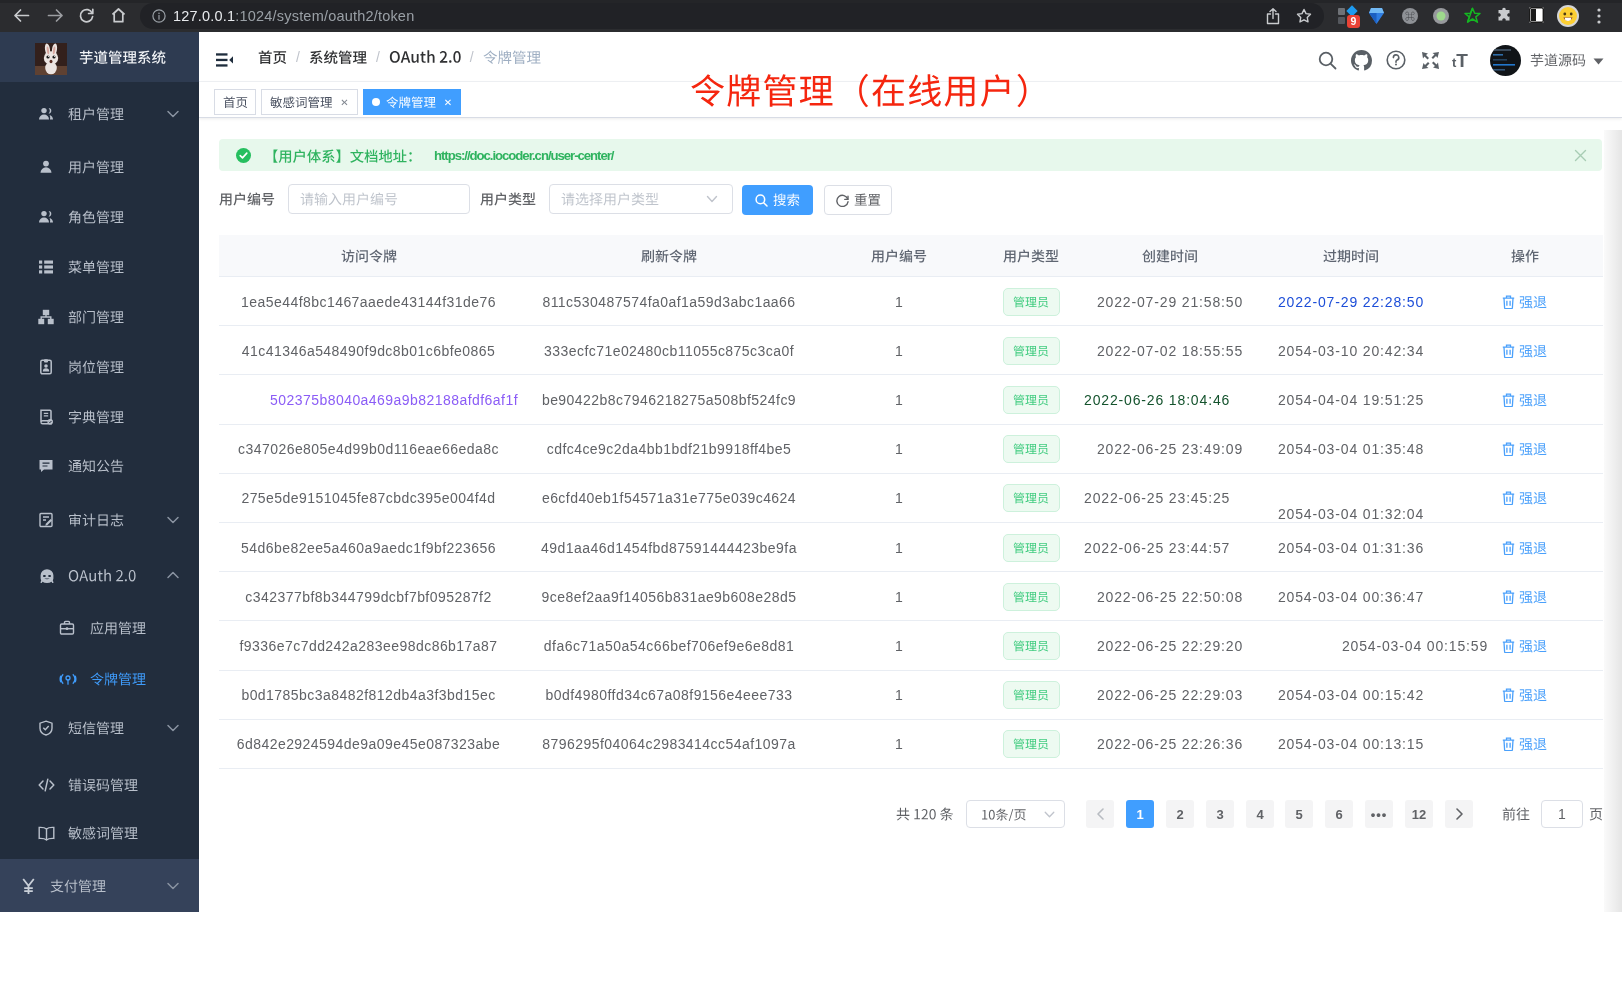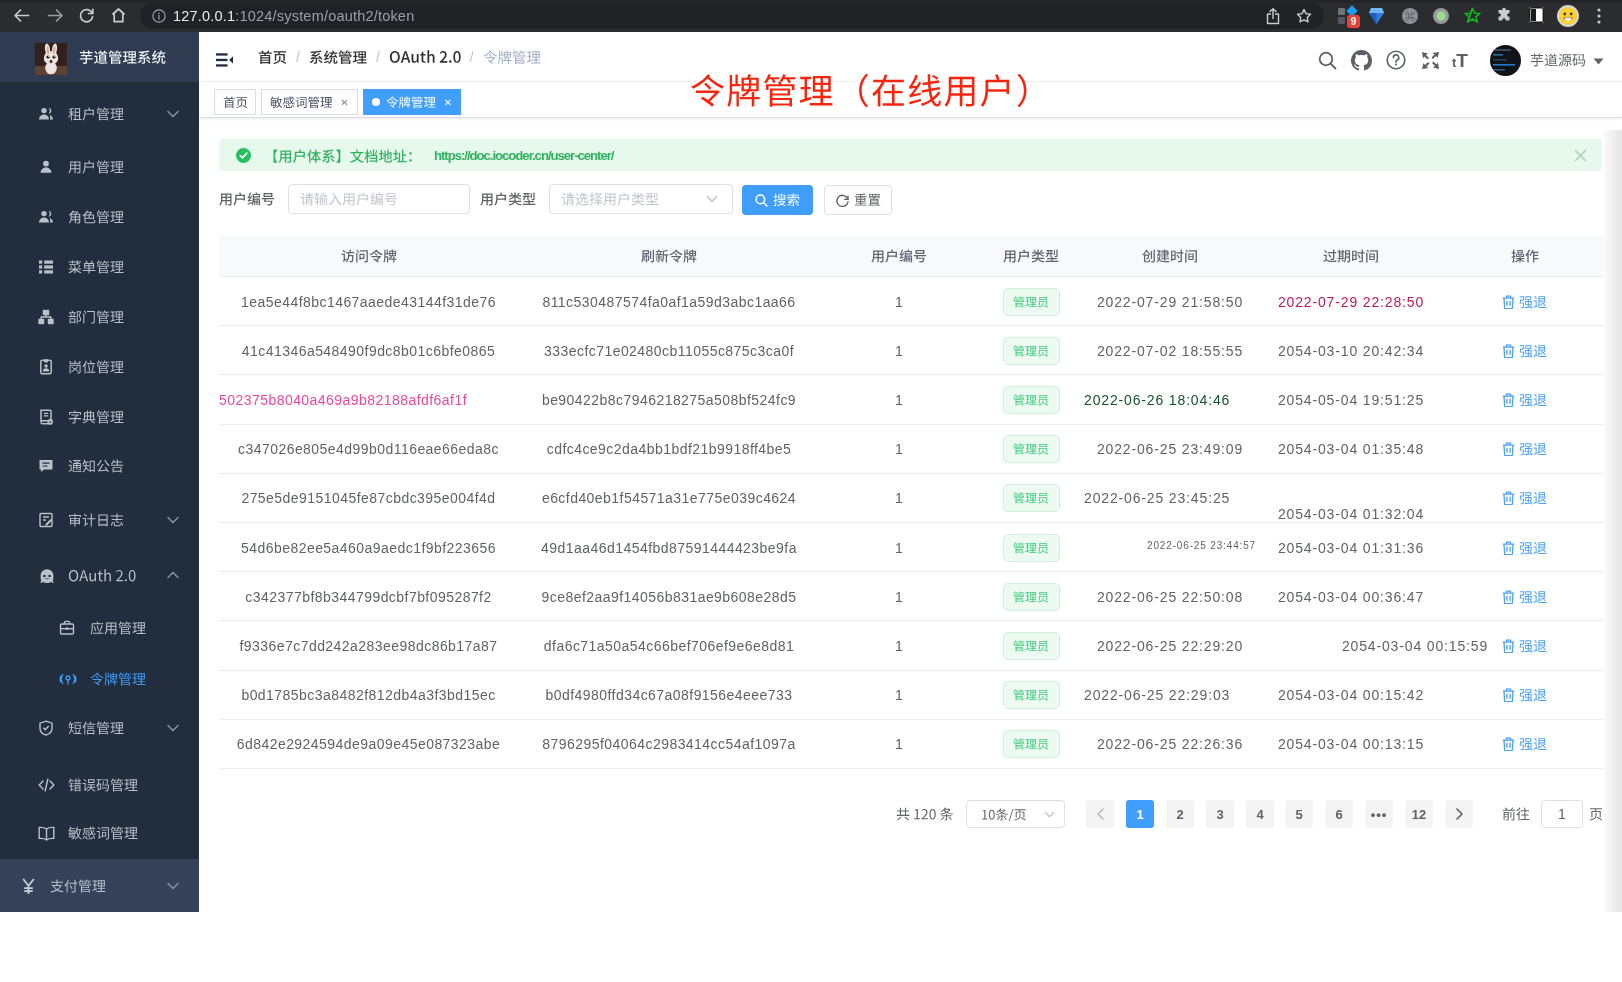--- a/index.html
+++ b/index.html
@@ -810,21 +810,21 @@
 <div class="abs" style="left:518px;top:293.6px;width:302px;height:16px;font-size:14px;color:#606266;text-align:center;letter-spacing:0.45px">811c530487574fa0af1a59d3abc1aa66</div>
 <div class="abs" style="left:820px;top:293.6px;width:158px;height:16px;font-size:14px;color:#606266;text-align:center">1</div>
 <div class="abs" style="left:1002.5px;top:287.6px;width:57px;height:28px;background:#edfaf1;border:1px solid #cdf1dc;border-radius:5px;display:flex;align-items:center;justify-content:center">
 <svg width="36" height="12" viewBox="0 0 36 12" style="vertical-align:middle;" fill="#3ecb7e">
         <use href="#g7ba1r" transform="translate(0.0 10.56) scale(0.01200 -0.01200)"></use>
         <use href="#g7406r" transform="translate(12.0 10.56) scale(0.01200 -0.01200)"></use>
         <use href="#g5458r" transform="translate(24.0 10.56) scale(0.01200 -0.01200)"></use>
       </svg>
     </div>
 <div class="abs" style="left:1084px;top:293.6px;width:172px;height:16px;font-size:14px;color:#606266;text-align:center;letter-spacing:0.85px">2022-07-29 21:58:50</div>
-<div class="abs" style="left:1256px;top:293.6px;width:190px;height:16px;font-size:14px;color:#be185d;text-align:center;letter-spacing:0.85px">2022-07-29 22:28:50</div>
+<div class="abs" style="left:1256px;top:293.6px;width:190px;height:16px;font-size:14px;color:#1d4ed8;text-align:center;letter-spacing:0.85px">2022-07-29 22:28:50</div>
 <div class="abs" style="left:1502.0px;top:293.6px;height:16px;display:flex;align-items:center;">
       <svg width="13" height="14" viewBox="0 0 13 14" fill="none" stroke="#4aa0fb" stroke-width="1.3" style="margin-right:4px">
         <path d="M0.8 3.2h11.4M4.5 3V1.2h4V3M2 3.2l.6 9.6a1 1 0 0 0 1 .9h5.8a1 1 0 0 0 1-.9l.6-9.6M4.9 5.8v5M8.1 5.8v5"></path>
       </svg>
       <svg width="28" height="14" viewBox="0 0 28 14" style="vertical-align:middle;" fill="#4aa0fb">
         <use href="#g5f3ar" transform="translate(0.0 12.32) scale(0.01400 -0.01400)"></use>
         <use href="#g9000r" transform="translate(14.0 12.32) scale(0.01400 -0.01400)"></use>
       </svg>
     </div>
 <div class="abs" style="left:219px;top:374px;width:1384px;height:1px;background:#e9edf3">
@@ -845,32 +845,32 @@
       <svg width="13" height="14" viewBox="0 0 13 14" fill="none" stroke="#4aa0fb" stroke-width="1.3" style="margin-right:4px">
         <path d="M0.8 3.2h11.4M4.5 3V1.2h4V3M2 3.2l.6 9.6a1 1 0 0 0 1 .9h5.8a1 1 0 0 0 1-.9l.6-9.6M4.9 5.8v5M8.1 5.8v5"></path>
       </svg>
       <svg width="28" height="14" viewBox="0 0 28 14" style="vertical-align:middle;" fill="#4aa0fb">
         <use href="#g5f3ar" transform="translate(0.0 12.32) scale(0.01400 -0.01400)"></use>
         <use href="#g9000r" transform="translate(14.0 12.32) scale(0.01400 -0.01400)"></use>
       </svg>
     </div>
 <div class="abs" style="left:219px;top:424px;width:1384px;height:1px;background:#e9edf3">
 </div>
-<div class="abs" style="left:219px;top:392.0px;width:299px;height:16px;font-size:14px;color:#ec4899;text-align:left;letter-spacing:0.45px">502375b8040a469a9b82188afdf6af1f</div>
+<div class="abs" style="left:219px;top:392.0px;width:299px;height:16px;font-size:14px;color:#8b5cf6;text-align:right;letter-spacing:0.45px">502375b8040a469a9b82188afdf6af1f</div>
 <div class="abs" style="left:518px;top:392.0px;width:302px;height:16px;font-size:14px;color:#606266;text-align:center;letter-spacing:0.45px">be90422b8c7946218275a508bf524fc9</div>
 <div class="abs" style="left:820px;top:392.0px;width:158px;height:16px;font-size:14px;color:#606266;text-align:center">1</div>
 <div class="abs" style="left:1002.5px;top:386.0px;width:57px;height:28px;background:#edfaf1;border:1px solid #cdf1dc;border-radius:5px;display:flex;align-items:center;justify-content:center">
 <svg width="36" height="12" viewBox="0 0 36 12" style="vertical-align:middle;" fill="#3ecb7e">
         <use href="#g7ba1r" transform="translate(0.0 10.56) scale(0.01200 -0.01200)"></use>
         <use href="#g7406r" transform="translate(12.0 10.56) scale(0.01200 -0.01200)"></use>
         <use href="#g5458r" transform="translate(24.0 10.56) scale(0.01200 -0.01200)"></use>
       </svg>
     </div>
 <div class="abs" style="left:1084px;top:392.0px;width:172px;height:16px;font-size:14px;color:#14532d;text-align:left;letter-spacing:0.85px">2022-06-26 18:04:46</div>
-<div class="abs" style="left:1256px;top:392.0px;width:190px;height:16px;font-size:14px;color:#606266;text-align:center;letter-spacing:0.85px">2054-05-04 19:51:25</div>
+<div class="abs" style="left:1256px;top:392.0px;width:190px;height:16px;font-size:14px;color:#606266;text-align:center;letter-spacing:0.85px">2054-04-04 19:51:25</div>
 <div class="abs" style="left:1502.0px;top:392.0px;height:16px;display:flex;align-items:center;">
       <svg width="13" height="14" viewBox="0 0 13 14" fill="none" stroke="#4aa0fb" stroke-width="1.3" style="margin-right:4px">
         <path d="M0.8 3.2h11.4M4.5 3V1.2h4V3M2 3.2l.6 9.6a1 1 0 0 0 1 .9h5.8a1 1 0 0 0 1-.9l.6-9.6M4.9 5.8v5M8.1 5.8v5"></path>
       </svg>
       <svg width="28" height="14" viewBox="0 0 28 14" style="vertical-align:middle;" fill="#4aa0fb">
         <use href="#g5f3ar" transform="translate(0.0 12.32) scale(0.01400 -0.01400)"></use>
         <use href="#g9000r" transform="translate(14.0 12.32) scale(0.01400 -0.01400)"></use>
       </svg>
     </div>
 <div class="abs" style="left:219px;top:473px;width:1384px;height:1px;background:#e9edf3">
@@ -924,21 +924,21 @@
 <div class="abs" style="left:219px;top:539.6px;width:299px;height:16px;font-size:14px;color:#606266;text-align:center;letter-spacing:0.45px">54d6be82ee5a460a9aedc1f9bf223656</div>
 <div class="abs" style="left:518px;top:539.6px;width:302px;height:16px;font-size:14px;color:#606266;text-align:center;letter-spacing:0.45px">49d1aa46d1454fbd87591444423be9fa</div>
 <div class="abs" style="left:820px;top:539.6px;width:158px;height:16px;font-size:14px;color:#606266;text-align:center">1</div>
 <div class="abs" style="left:1002.5px;top:533.6px;width:57px;height:28px;background:#edfaf1;border:1px solid #cdf1dc;border-radius:5px;display:flex;align-items:center;justify-content:center">
 <svg width="36" height="12" viewBox="0 0 36 12" style="vertical-align:middle;" fill="#3ecb7e">
         <use href="#g7ba1r" transform="translate(0.0 10.56) scale(0.01200 -0.01200)"></use>
         <use href="#g7406r" transform="translate(12.0 10.56) scale(0.01200 -0.01200)"></use>
         <use href="#g5458r" transform="translate(24.0 10.56) scale(0.01200 -0.01200)"></use>
       </svg>
     </div>
-<div class="abs" style="left:1084px;top:539.6px;width:172px;height:16px;font-size:10px;color:#606266;text-align:right;letter-spacing:0.85px">2022-06-25 23:44:57</div>
+<div class="abs" style="left:1084px;top:539.6px;width:172px;height:16px;font-size:14px;color:#606266;text-align:left;letter-spacing:0.85px">2022-06-25 23:44:57</div>
 <div class="abs" style="left:1256px;top:539.6px;width:190px;height:16px;font-size:14px;color:#606266;text-align:center;letter-spacing:0.85px">2054-03-04 01:31:36</div>
 <div class="abs" style="left:1502.0px;top:539.6px;height:16px;display:flex;align-items:center;">
       <svg width="13" height="14" viewBox="0 0 13 14" fill="none" stroke="#4aa0fb" stroke-width="1.3" style="margin-right:4px">
         <path d="M0.8 3.2h11.4M4.5 3V1.2h4V3M2 3.2l.6 9.6a1 1 0 0 0 1 .9h5.8a1 1 0 0 0 1-.9l.6-9.6M4.9 5.8v5M8.1 5.8v5"></path>
       </svg>
       <svg width="28" height="14" viewBox="0 0 28 14" style="vertical-align:middle;" fill="#4aa0fb">
         <use href="#g5f3ar" transform="translate(0.0 12.32) scale(0.01400 -0.01400)"></use>
         <use href="#g9000r" transform="translate(14.0 12.32) scale(0.01400 -0.01400)"></use>
       </svg>
     </div>
@@ -993,21 +993,21 @@
 <div class="abs" style="left:219px;top:687.2px;width:299px;height:16px;font-size:14px;color:#606266;text-align:center;letter-spacing:0.45px">b0d1785bc3a8482f812db4a3f3bd15ec</div>
 <div class="abs" style="left:518px;top:687.2px;width:302px;height:16px;font-size:14px;color:#606266;text-align:center;letter-spacing:0.45px">b0df4980ffd34c67a08f9156e4eee733</div>
 <div class="abs" style="left:820px;top:687.2px;width:158px;height:16px;font-size:14px;color:#606266;text-align:center">1</div>
 <div class="abs" style="left:1002.5px;top:681.2px;width:57px;height:28px;background:#edfaf1;border:1px solid #cdf1dc;border-radius:5px;display:flex;align-items:center;justify-content:center">
 <svg width="36" height="12" viewBox="0 0 36 12" style="vertical-align:middle;" fill="#3ecb7e">
         <use href="#g7ba1r" transform="translate(0.0 10.56) scale(0.01200 -0.01200)"></use>
         <use href="#g7406r" transform="translate(12.0 10.56) scale(0.01200 -0.01200)"></use>
         <use href="#g5458r" transform="translate(24.0 10.56) scale(0.01200 -0.01200)"></use>
       </svg>
     </div>
-<div class="abs" style="left:1084px;top:687.2px;width:172px;height:16px;font-size:14px;color:#606266;text-align:left;letter-spacing:0.85px">2022-06-25 22:29:03</div>
+<div class="abs" style="left:1084px;top:687.2px;width:172px;height:16px;font-size:14px;color:#606266;text-align:center;letter-spacing:0.85px">2022-06-25 22:29:03</div>
 <div class="abs" style="left:1256px;top:687.2px;width:190px;height:16px;font-size:14px;color:#606266;text-align:center;letter-spacing:0.85px">2054-03-04 00:15:42</div>
 <div class="abs" style="left:1502.0px;top:687.2px;height:16px;display:flex;align-items:center;">
       <svg width="13" height="14" viewBox="0 0 13 14" fill="none" stroke="#4aa0fb" stroke-width="1.3" style="margin-right:4px">
         <path d="M0.8 3.2h11.4M4.5 3V1.2h4V3M2 3.2l.6 9.6a1 1 0 0 0 1 .9h5.8a1 1 0 0 0 1-.9l.6-9.6M4.9 5.8v5M8.1 5.8v5"></path>
       </svg>
       <svg width="28" height="14" viewBox="0 0 28 14" style="vertical-align:middle;" fill="#4aa0fb">
         <use href="#g5f3ar" transform="translate(0.0 12.32) scale(0.01400 -0.01400)"></use>
         <use href="#g9000r" transform="translate(14.0 12.32) scale(0.01400 -0.01400)"></use>
       </svg>
     </div>

